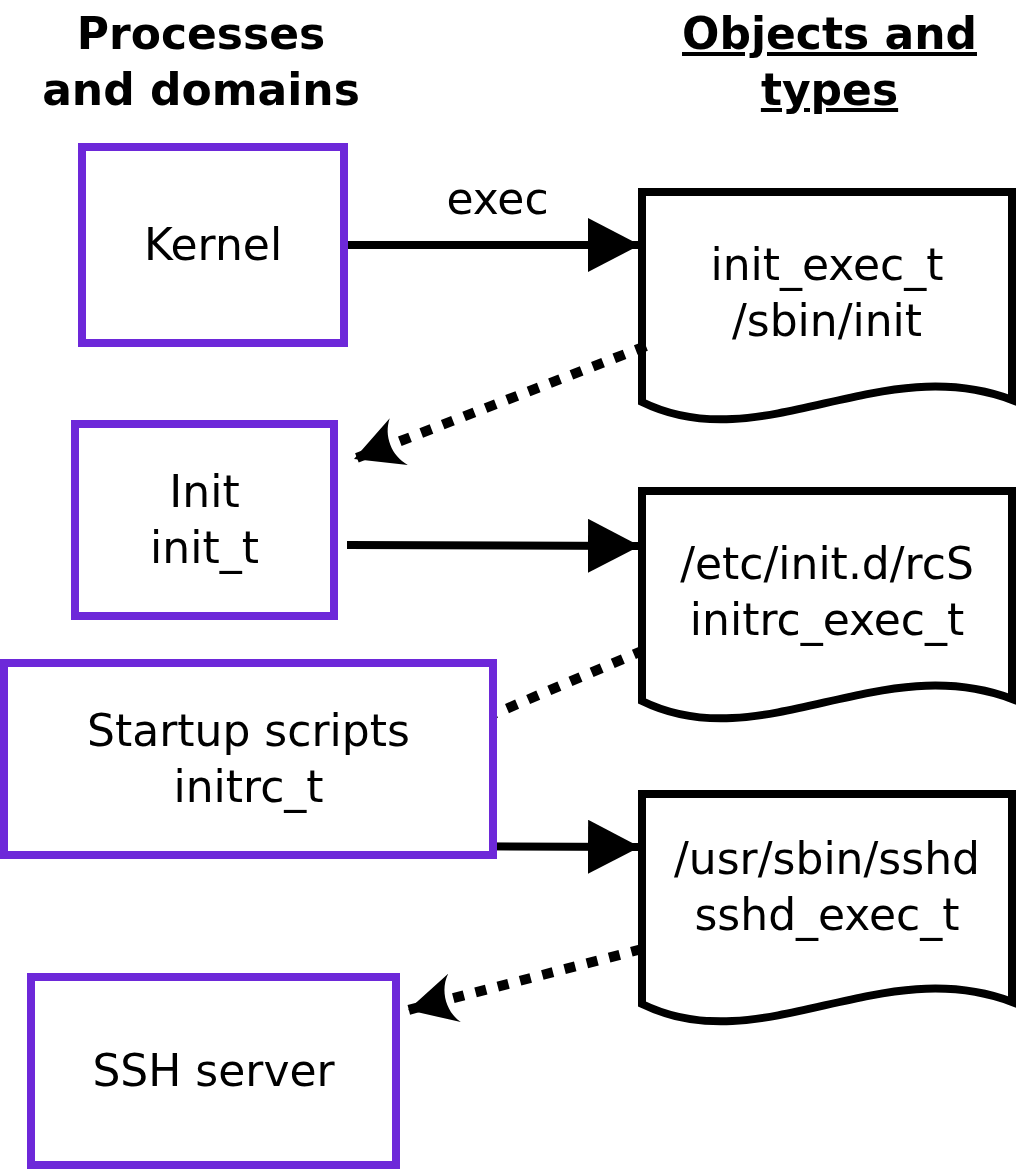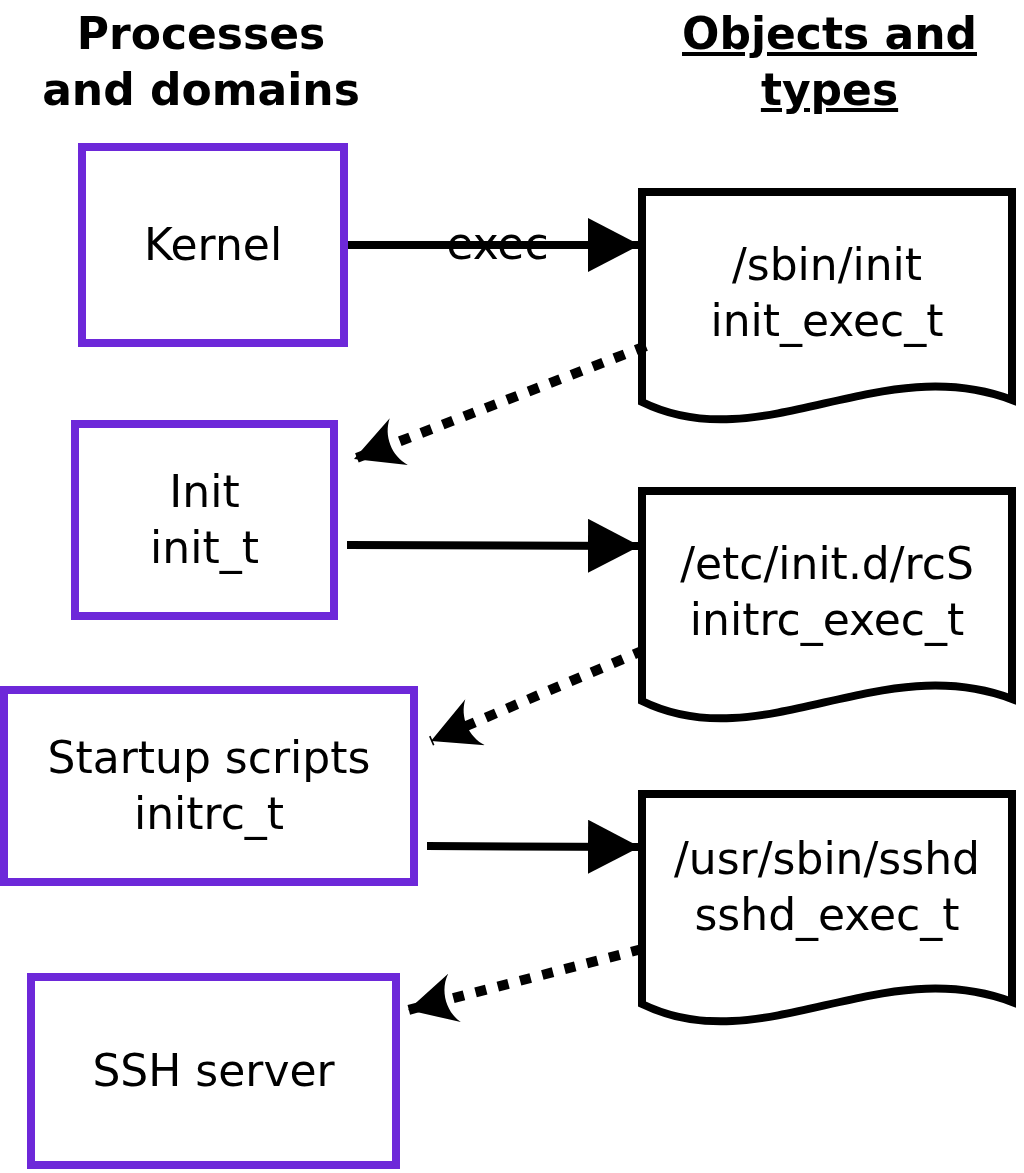--- a/index.html
+++ b/index.html
@@ -45,21 +45,21 @@
     flex-direction: column;
     align-items: center;
     justify-content: center;
     text-align: center;
     font-size: 44px;
     line-height: 56px;
     white-space: nowrap;
   }
   .pbox.b0 { left: 78px;  top: 143px; width: 270px; height: 204px; }
   .pbox.b1 { left: 71px;  top: 420px; width: 267px; height: 200px; }
-  .pbox.b2 { left: 0px;   top: 686px; width: 418px; height: 200px; }
+  .pbox.b2 { left: 0px;   top: 659px; width: 497px; height: 200px; }
   .pbox.b3 { left: 27px;  top: 973px; width: 373px; height: 196px; }
 
   .doctext {
     position: absolute;
     z-index: 2;
     left: 642px;
     width: 370px;
     height: 198px;
     display: flex;
     flex-direction: column;
@@ -77,21 +77,20 @@
   .exec-label {
     position: absolute;
     z-index: 3;
     left: 430px;
     top: 174px;
     width: 135px;
     text-align: center;
     font-size: 44px;
     line-height: 50px;
     white-space: nowrap;
-    margin-top: 45px;
   }
 </style>
 </head>
 <body>
 
 <div class="canvas">
 
   <svg class="shapes-layer" width="1024" height="1173" viewBox="0 0 1024 1173">
     <defs>
       <marker id="solidHead" markerUnits="userSpaceOnUse" markerWidth="58" markerHeight="60" refX="52" refY="27" orient="auto">
@@ -135,22 +134,22 @@
   </div>
   <div class="pbox b2">
     <div>Startup scripts</div>
     <div>initrc_t</div>
   </div>
   <div class="pbox b3">
     <div>SSH server</div>
   </div>
 
   <div class="doctext d0">
+    <div>init_exec_t</div>
     <div>/sbin/init</div>
-    <div>init_exec_t</div>
   </div>
   <div class="doctext d1">
     <div>/etc/init.d/rcS</div>
     <div>initrc_exec_t</div>
   </div>
   <div class="doctext d2">
     <div>/usr/sbin/sshd</div>
     <div>sshd_exec_t</div>
   </div>
 

